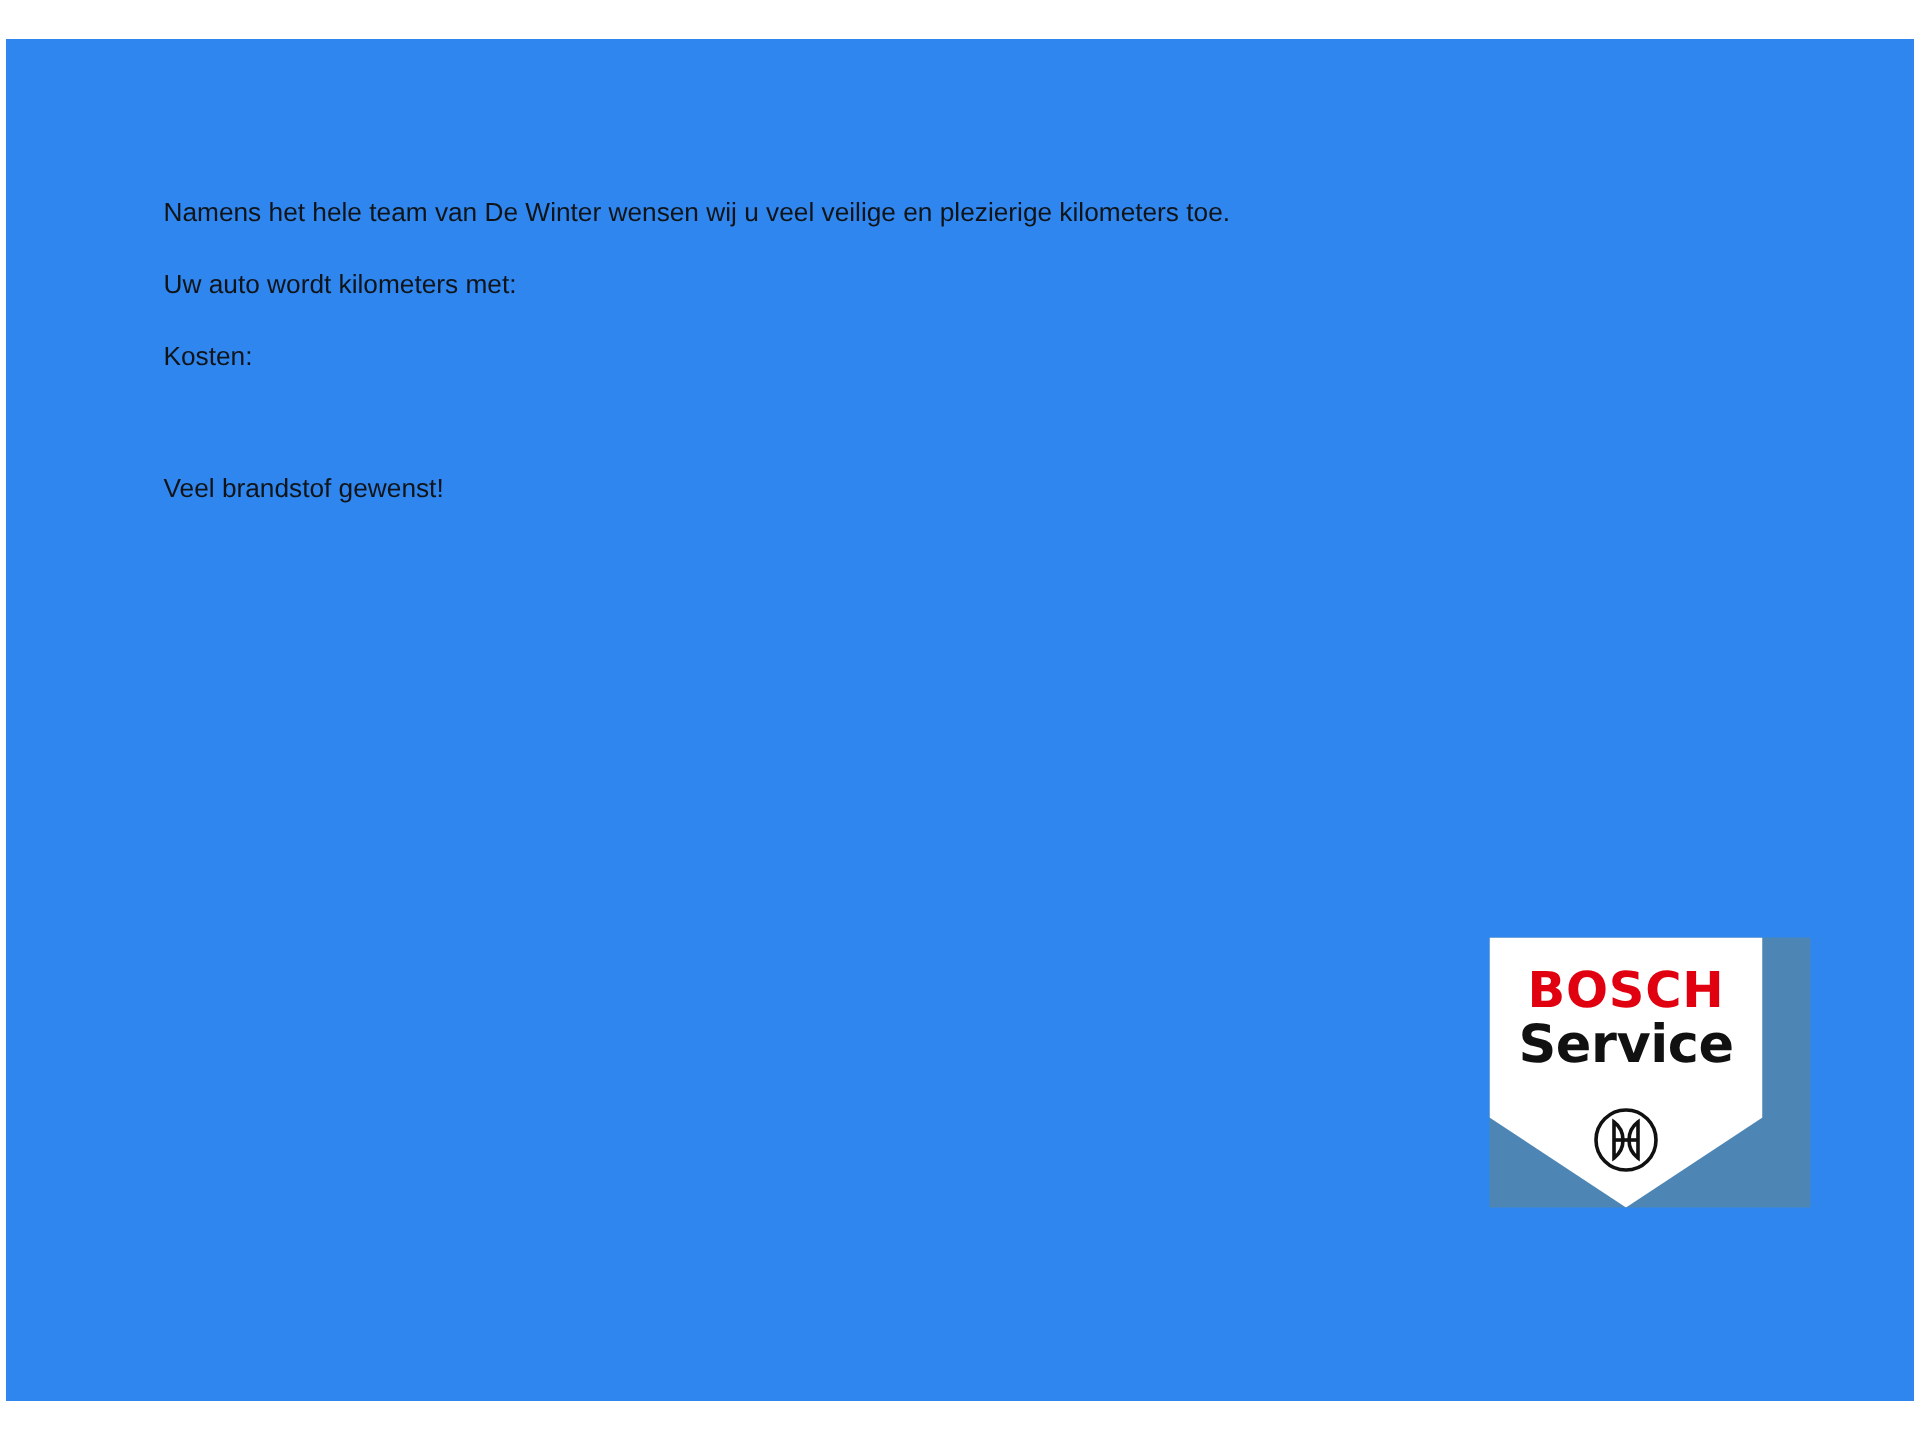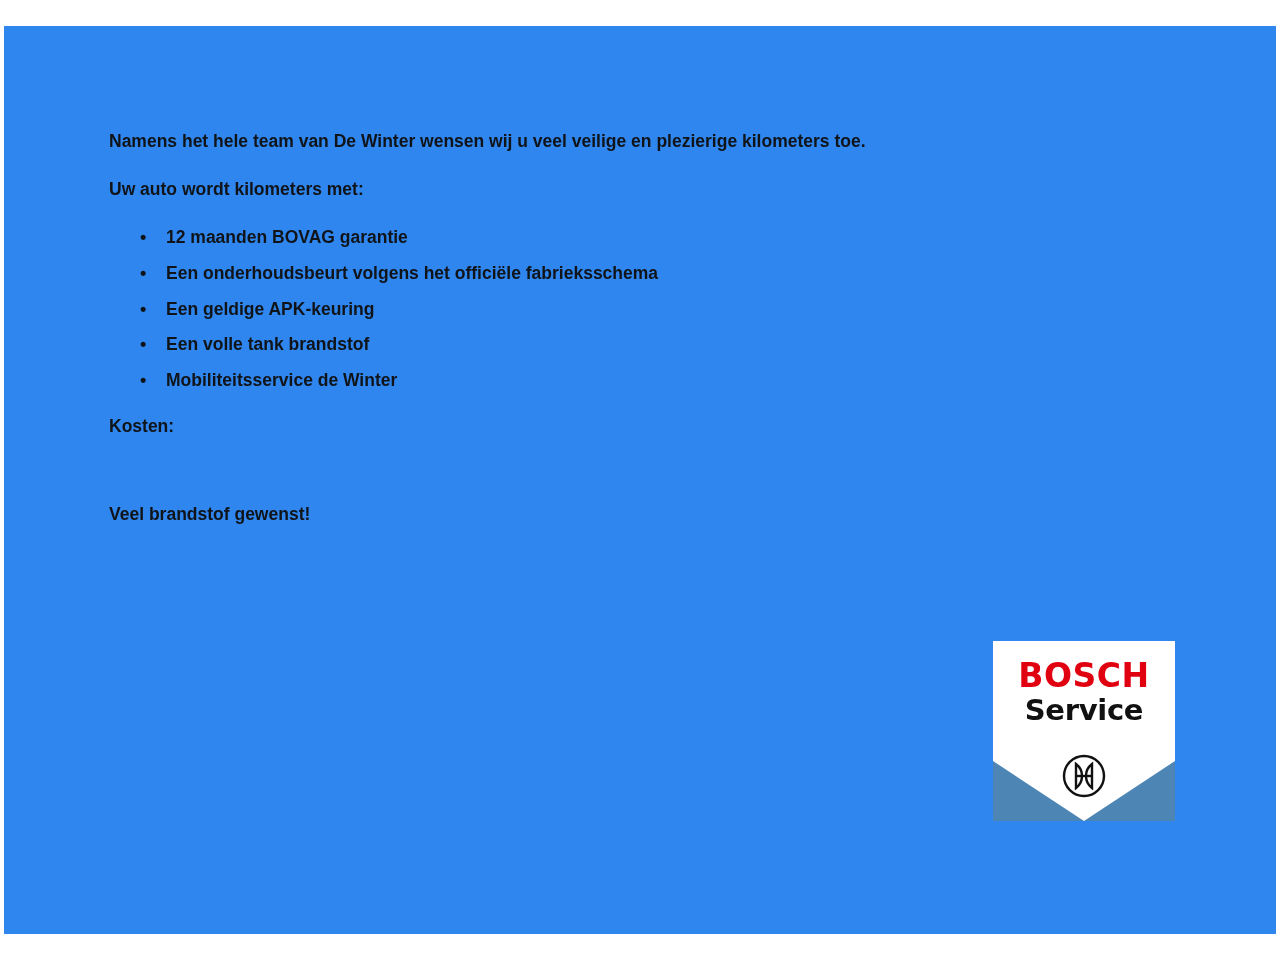--- a/index.html
+++ b/index.html
@@ -31,21 +31,21 @@
   .title {
     font-size: 31px;
     font-weight: bold;
     color: #101418;
     letter-spacing: -0.2px;
     margin: 0 0 44px 0;
     line-height: 1.1;
   }
   .para {
     font-size: 17.5px;
-    font-weight: bold;
+    font-weight: normal;
     color: #101418;
     margin: 0 0 26px 0;
     line-height: 1.25;
   }
   ul.bullets {
     list-style: none;
     margin: 0 0 24px 0;
     padding: 0;
   }
   ul.bullets li {
@@ -67,23 +67,22 @@
     color: #101418;
   }
   .spacer {
     height: 40px;
   }
   
   .logo {
     position: absolute;
     left: 989px;
     top: 599px;
-    width: 182px;
+    width: 214px;
     height: 180px;
-    margin-top: 16px;
   }
   .logo-bg {
     position: absolute;
     inset: 0;
     background: #4d85b4;
   }
   .logo-shield {
     position: absolute;
     left: 0;
     top: 0;
@@ -100,21 +99,21 @@
   .logo-bosch {
     font-family: "DejaVu Sans", sans-serif;
     font-size: 33px;
     font-weight: bold;
     color: #e1000f;
     letter-spacing: 0.5px;
     line-height: 1;
   }
   .logo-service {
     font-family: "DejaVu Sans", sans-serif;
-    font-size: 29px;
+    font-size: 35px;
     font-weight: bold;
     color: #111111;
     letter-spacing: -0.3px;
     line-height: 1.05;
     margin-top: 3px;
   }
   .logo-mark {
     position: absolute;
     left: 69px;
     top: 113px;
@@ -127,27 +126,20 @@
 
 <div class="slide">
 
   <div class="content">
 
 
     <p class="para">Namens het hele team van De Winter wensen wij u veel veilige en plezierige kilometers toe.</p>
 
     <p class="para">Uw auto wordt kilometers met:</p>
 
-    <ul class="bullets">
-      <li>12 maanden BOVAG garantie</li>
-      <li>Een onderhoudsbeurt volgens het officiële fabrieksschema</li>
-      <li>Een geldige APK-keuring</li>
-      <li>Een volle tank brandstof</li>
-      <li>Mobiliteitsservice de Winter</li>
-    </ul>
 
     <p class="para">Kosten:</p>
 
 
     <div class="spacer"></div>
 
 
     <p class="para">Veel brandstof gewenst!</p>
 
   </div>

